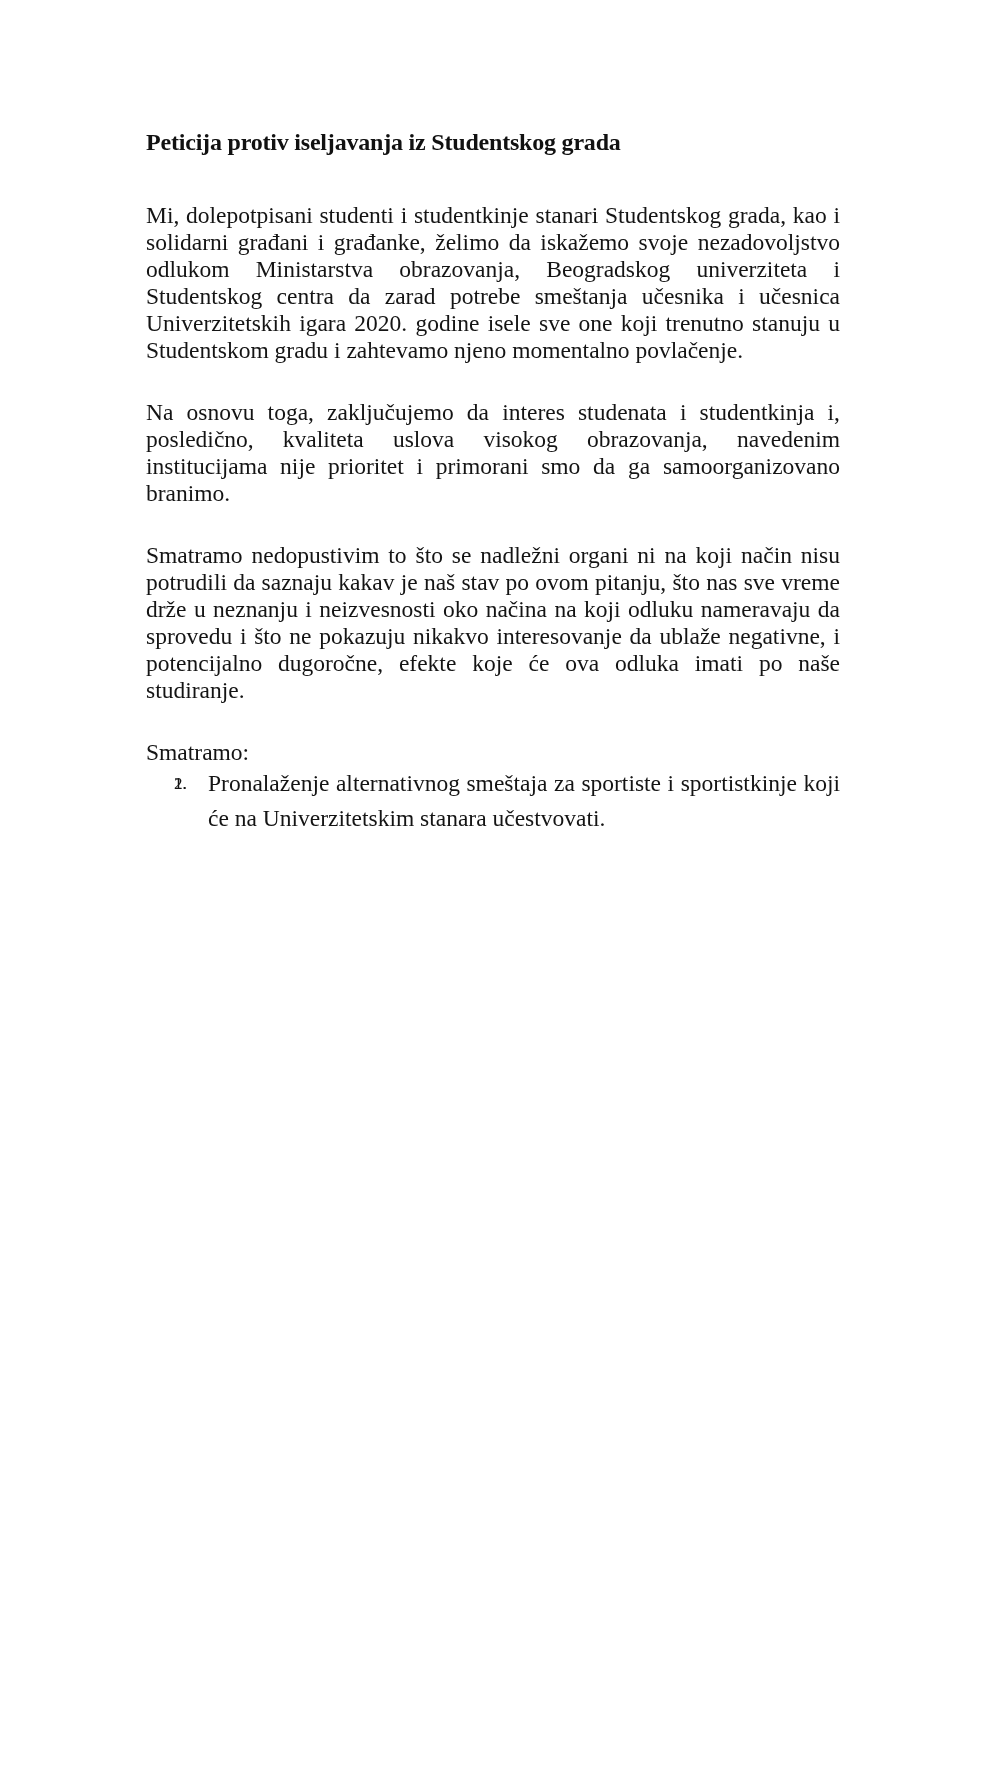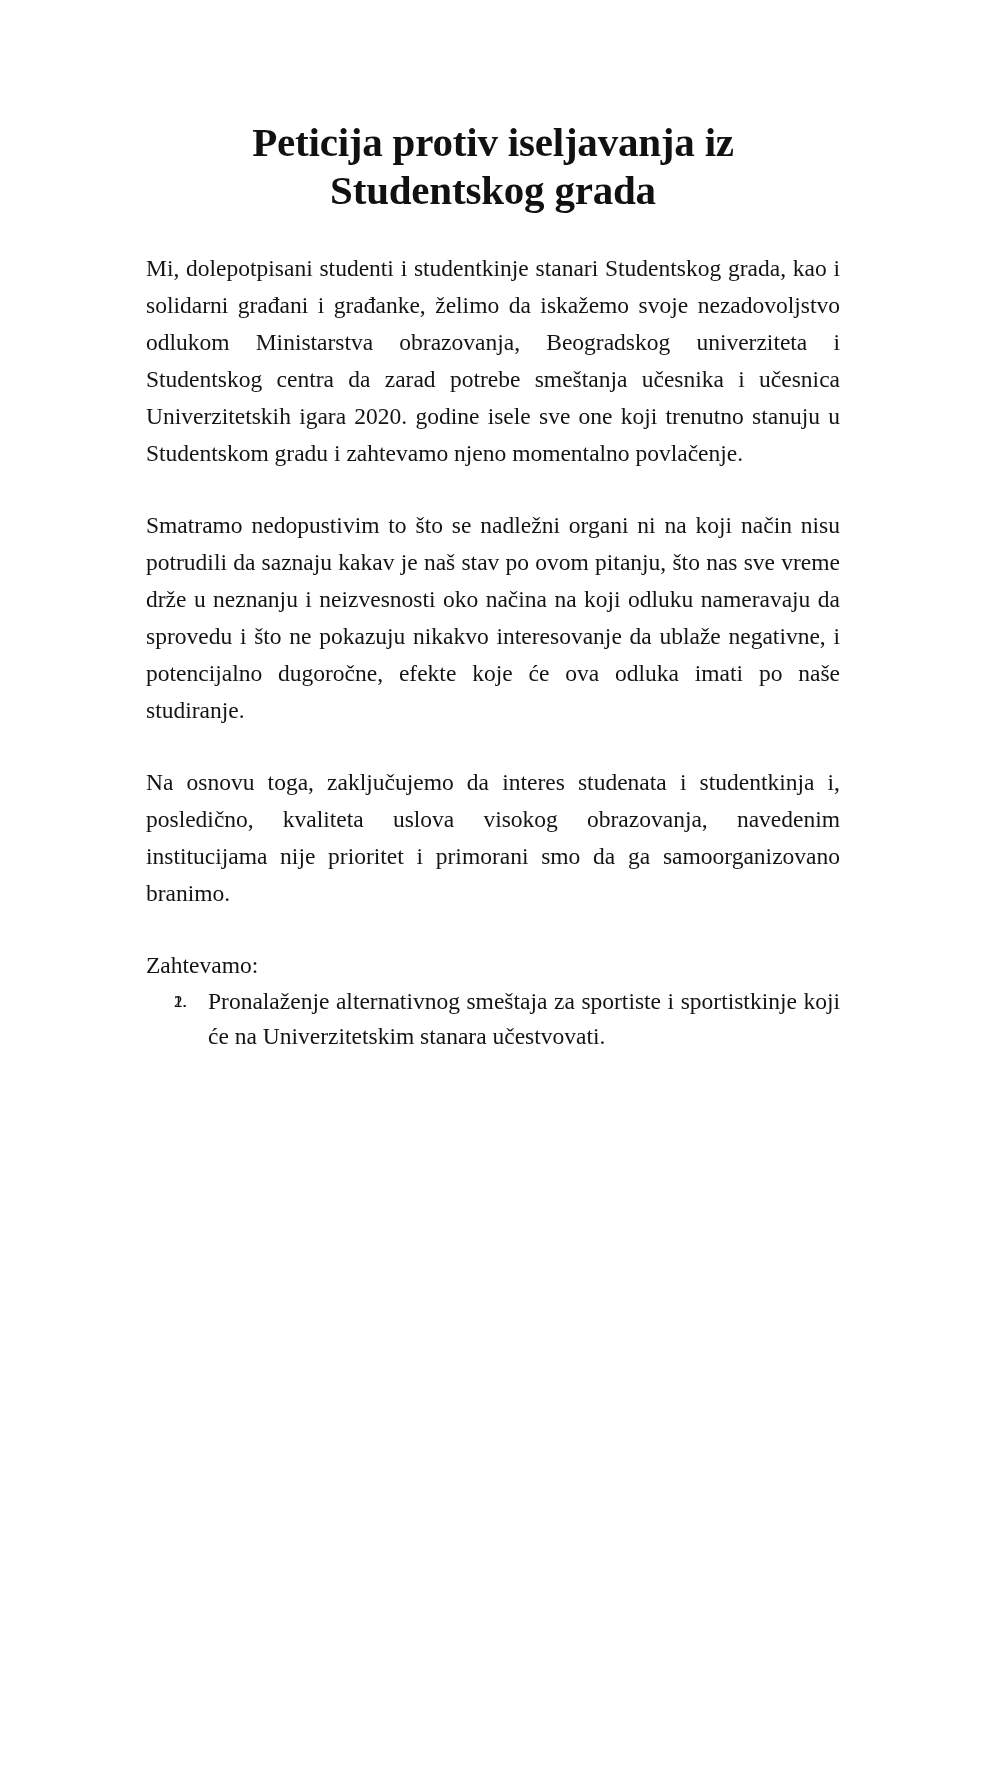--- a/index.html
+++ b/index.html
@@ -1,39 +1,39 @@
 <!DOCTYPE html>
 <html><head>
 <meta charset="utf-8">
 <style>
   html, body { margin: 0; padding: 0; background: #ffffff; }
   body { width: 1000px; height: 1778px; position: relative; overflow: hidden; color: #141414; font-family: "Liberation Serif", "DejaVu Serif", serif; }
   .page { position: absolute; left: 146px; top: 118px; width: 694px; }
-  h1 { margin: 0; text-align: center; font-weight: bold; font-size: 41px; line-height: 48px; letter-spacing: -0.2px; color: #111; }
-  .para { margin: 0; font-size: 23.5px; line-height: 37px; text-align: justify; text-align-last: left; }
+  h1 { margin: 0; font-weight: bold; font-size: 24px; line-height: 48px; letter-spacing: -0.2px; color: #111; }
+  .para { margin: 0; font-size: 23.5px; line-height: 27px; text-align: justify; text-align-last: left; }
   .p1 { margin-top: 36px; }
   .p2 { margin-top: 35px; }
   .p3 { margin-top: 35px; }
   .demands-label { margin-top: 35px; }
   ol { margin: 0; padding-left: 0; list-style: none; }
   ol li { position: relative; padding-left: 62px; font-size: 23.5px; line-height: 35.4px; text-align: justify; text-align-last: left; }
   ol li .num { position: absolute; left: 28px; top: 0; font-size: 17px; }
   .p5 { margin-top: 35px; }
 </style>
 </head>
 <body>
 
 <div class="page">
   <h1>Peticija protiv iseljavanja iz Studentskog grada</h1>
 
   <p class="para p1">Mi, dolepotpisani studenti i studentkinje stanari Studentskog grada, kao i solidarni građani i građanke, želimo da iskažemo svoje nezadovoljstvo odlukom Ministarstva obrazovanja, Beogradskog univerziteta i Studentskog centra da zarad potrebe smeštanja učesnika i učesnica Univerzitetskih igara 2020. godine isele sve one koji trenutno stanuju u Studentskom gradu i zahtevamo njeno momentalno povlačenje.</p>
+  <p class="para p3">Na osnovu toga, zaključujemo da interes studenata i studentkinja i, posledično, kvaliteta uslova visokog obrazovanja, navedenim institucijama nije prioritet i primorani smo da ga samoorganizovano branimo.</p>
   <p class="para p2">Smatramo nedopustivim to što se nadležni organi ni na koji način nisu potrudili da saznaju kakav je naš stav po ovom pitanju, što nas sve vreme drže u neznanju i neizvesnosti oko načina na koji odluku nameravaju da sprovedu i što ne pokazuju nikakvo interesovanje da ublaže negativne, i potencijalno dugoročne, efekte koje će ova odluka imati po naše studiranje.</p>
-  <p class="para p3">Na osnovu toga, zaključujemo da interes studenata i studentkinja i, posledično, kvaliteta uslova visokog obrazovanja, navedenim institucijama nije prioritet i primorani smo da ga samoorganizovano branimo.</p>
 
-  <p class="para demands-label">Zahtevamo:</p>
+  <p class="para demands-label">Smatramo:</p>
   <ol>
     <li>
       <span class="num">1.</span>
     </li>
     <li>
       <span class="num">2.</span>
       <span>Pronalaženje alternativnog smeštaja za sportiste i sportistkinje koji će na Univerzitetskim stanara učestvovati.</span>
     </li>
   </ol>
 

